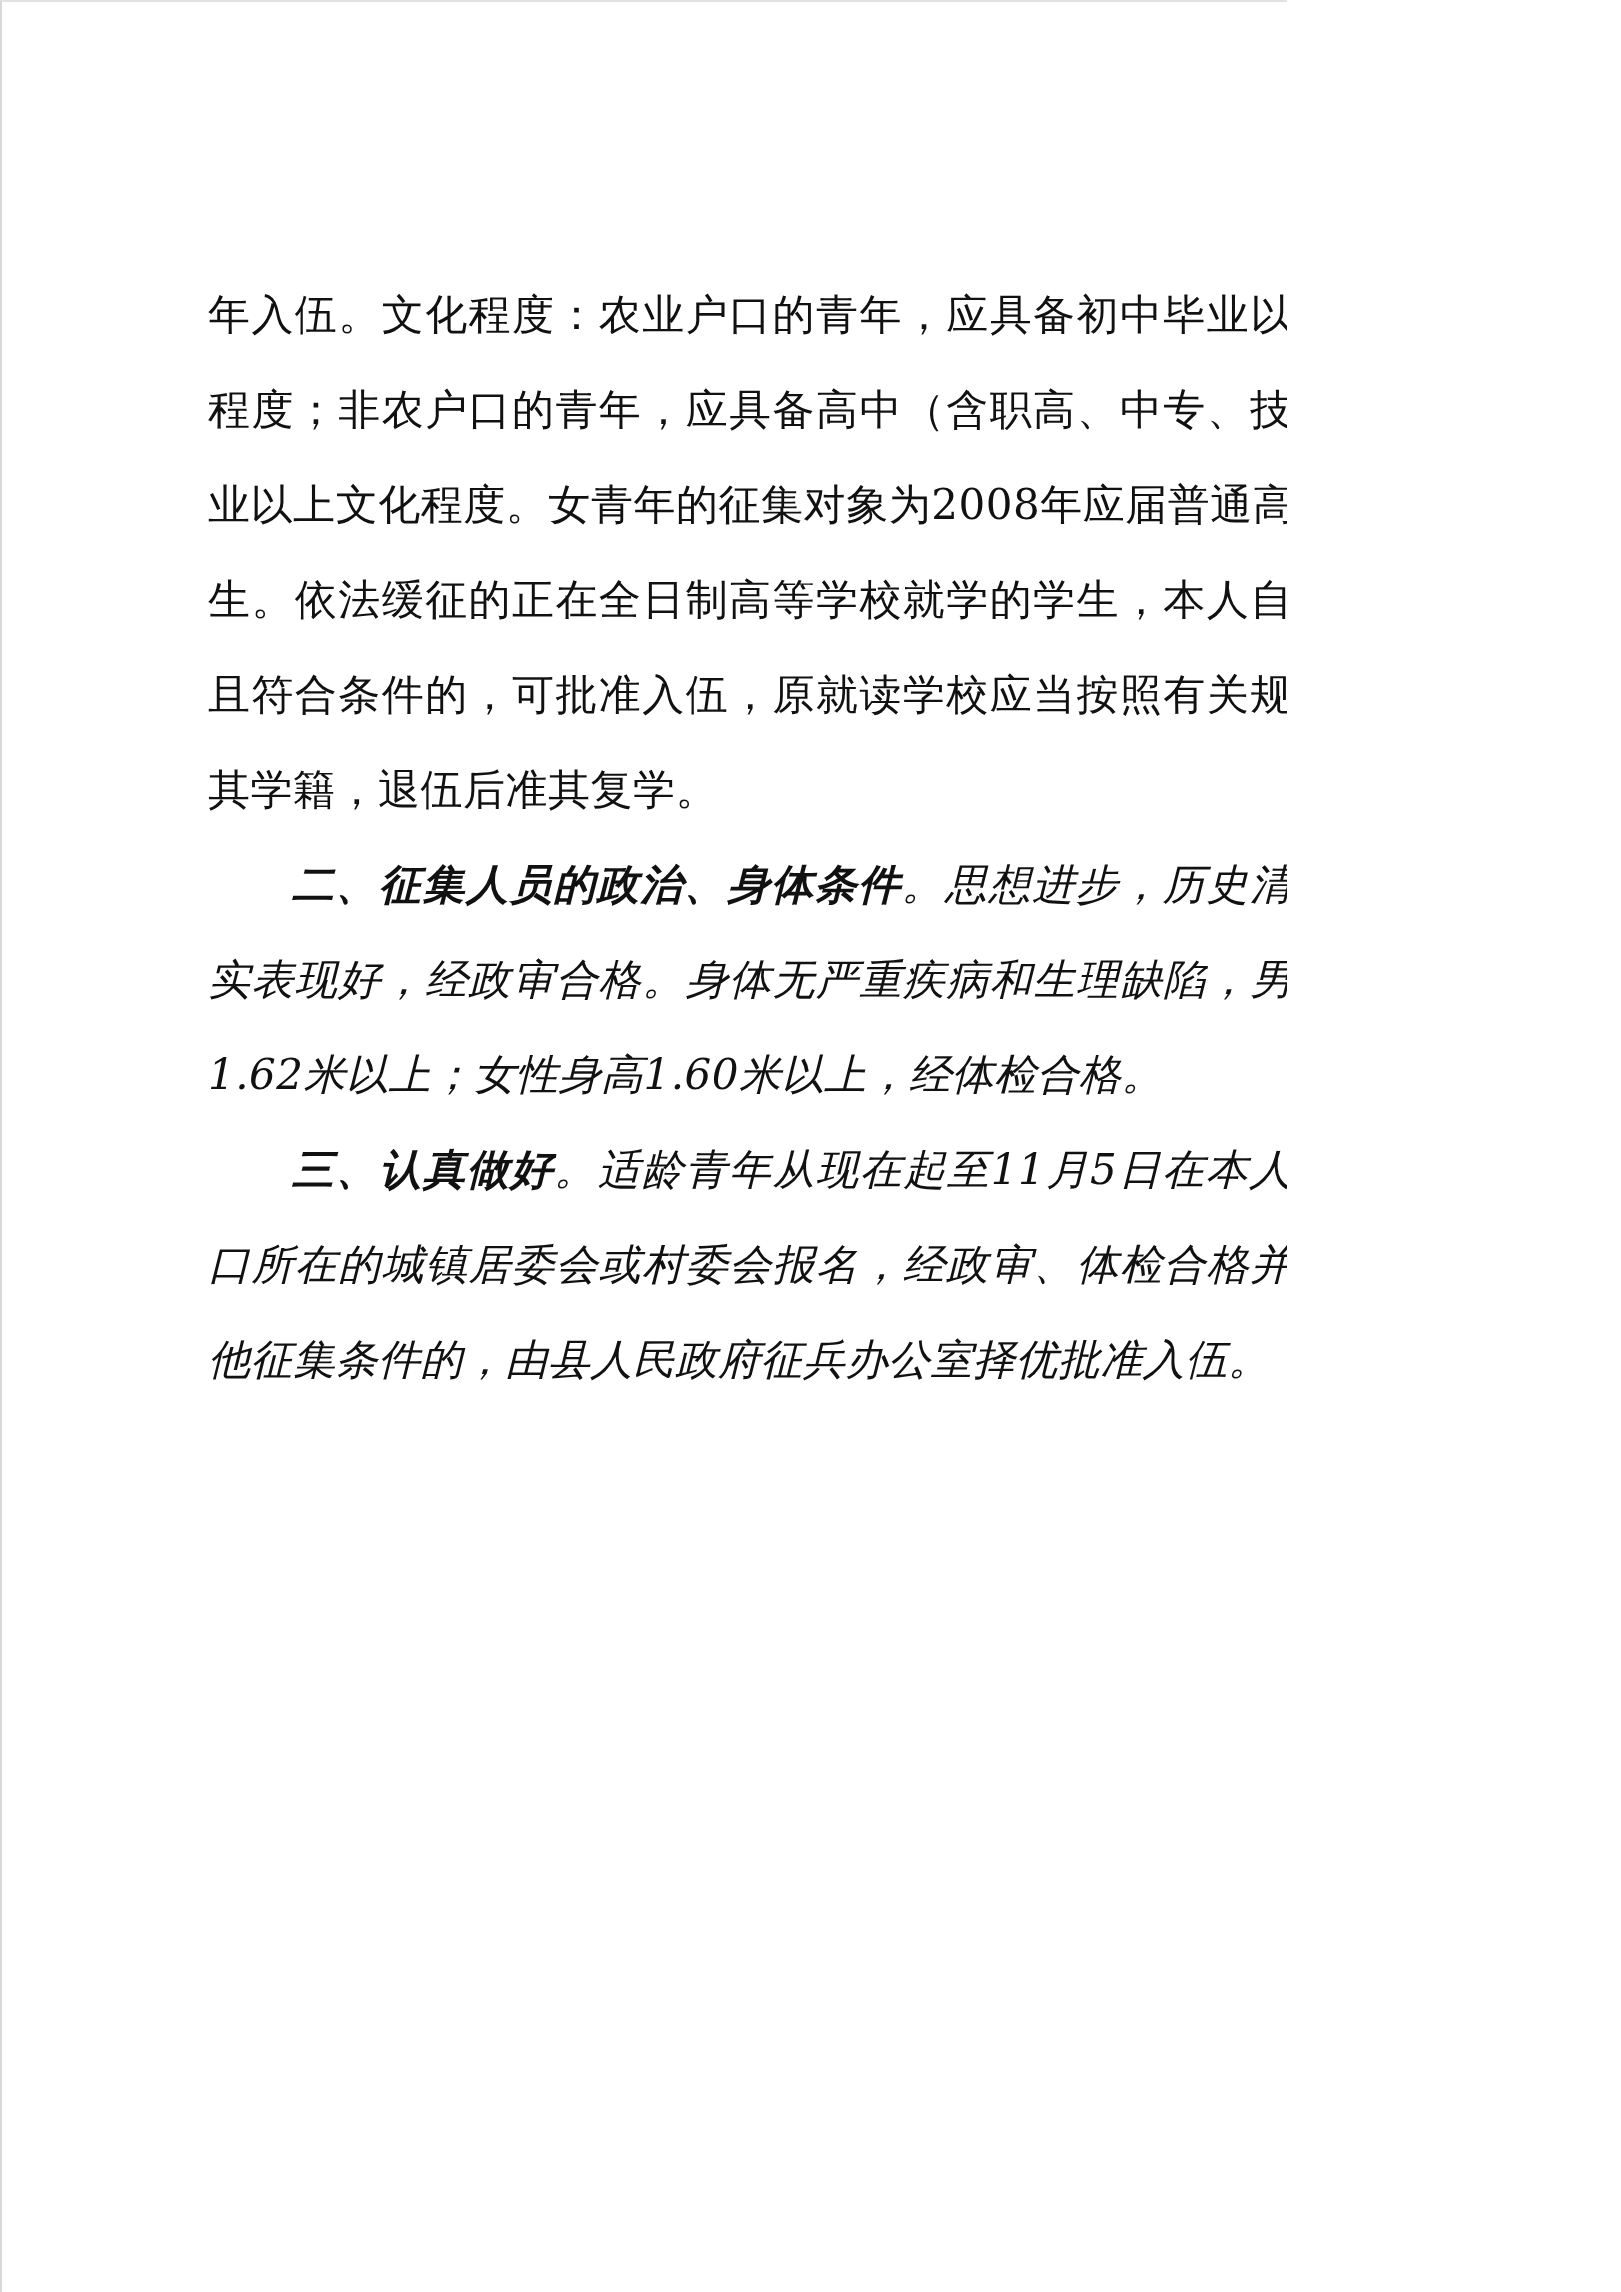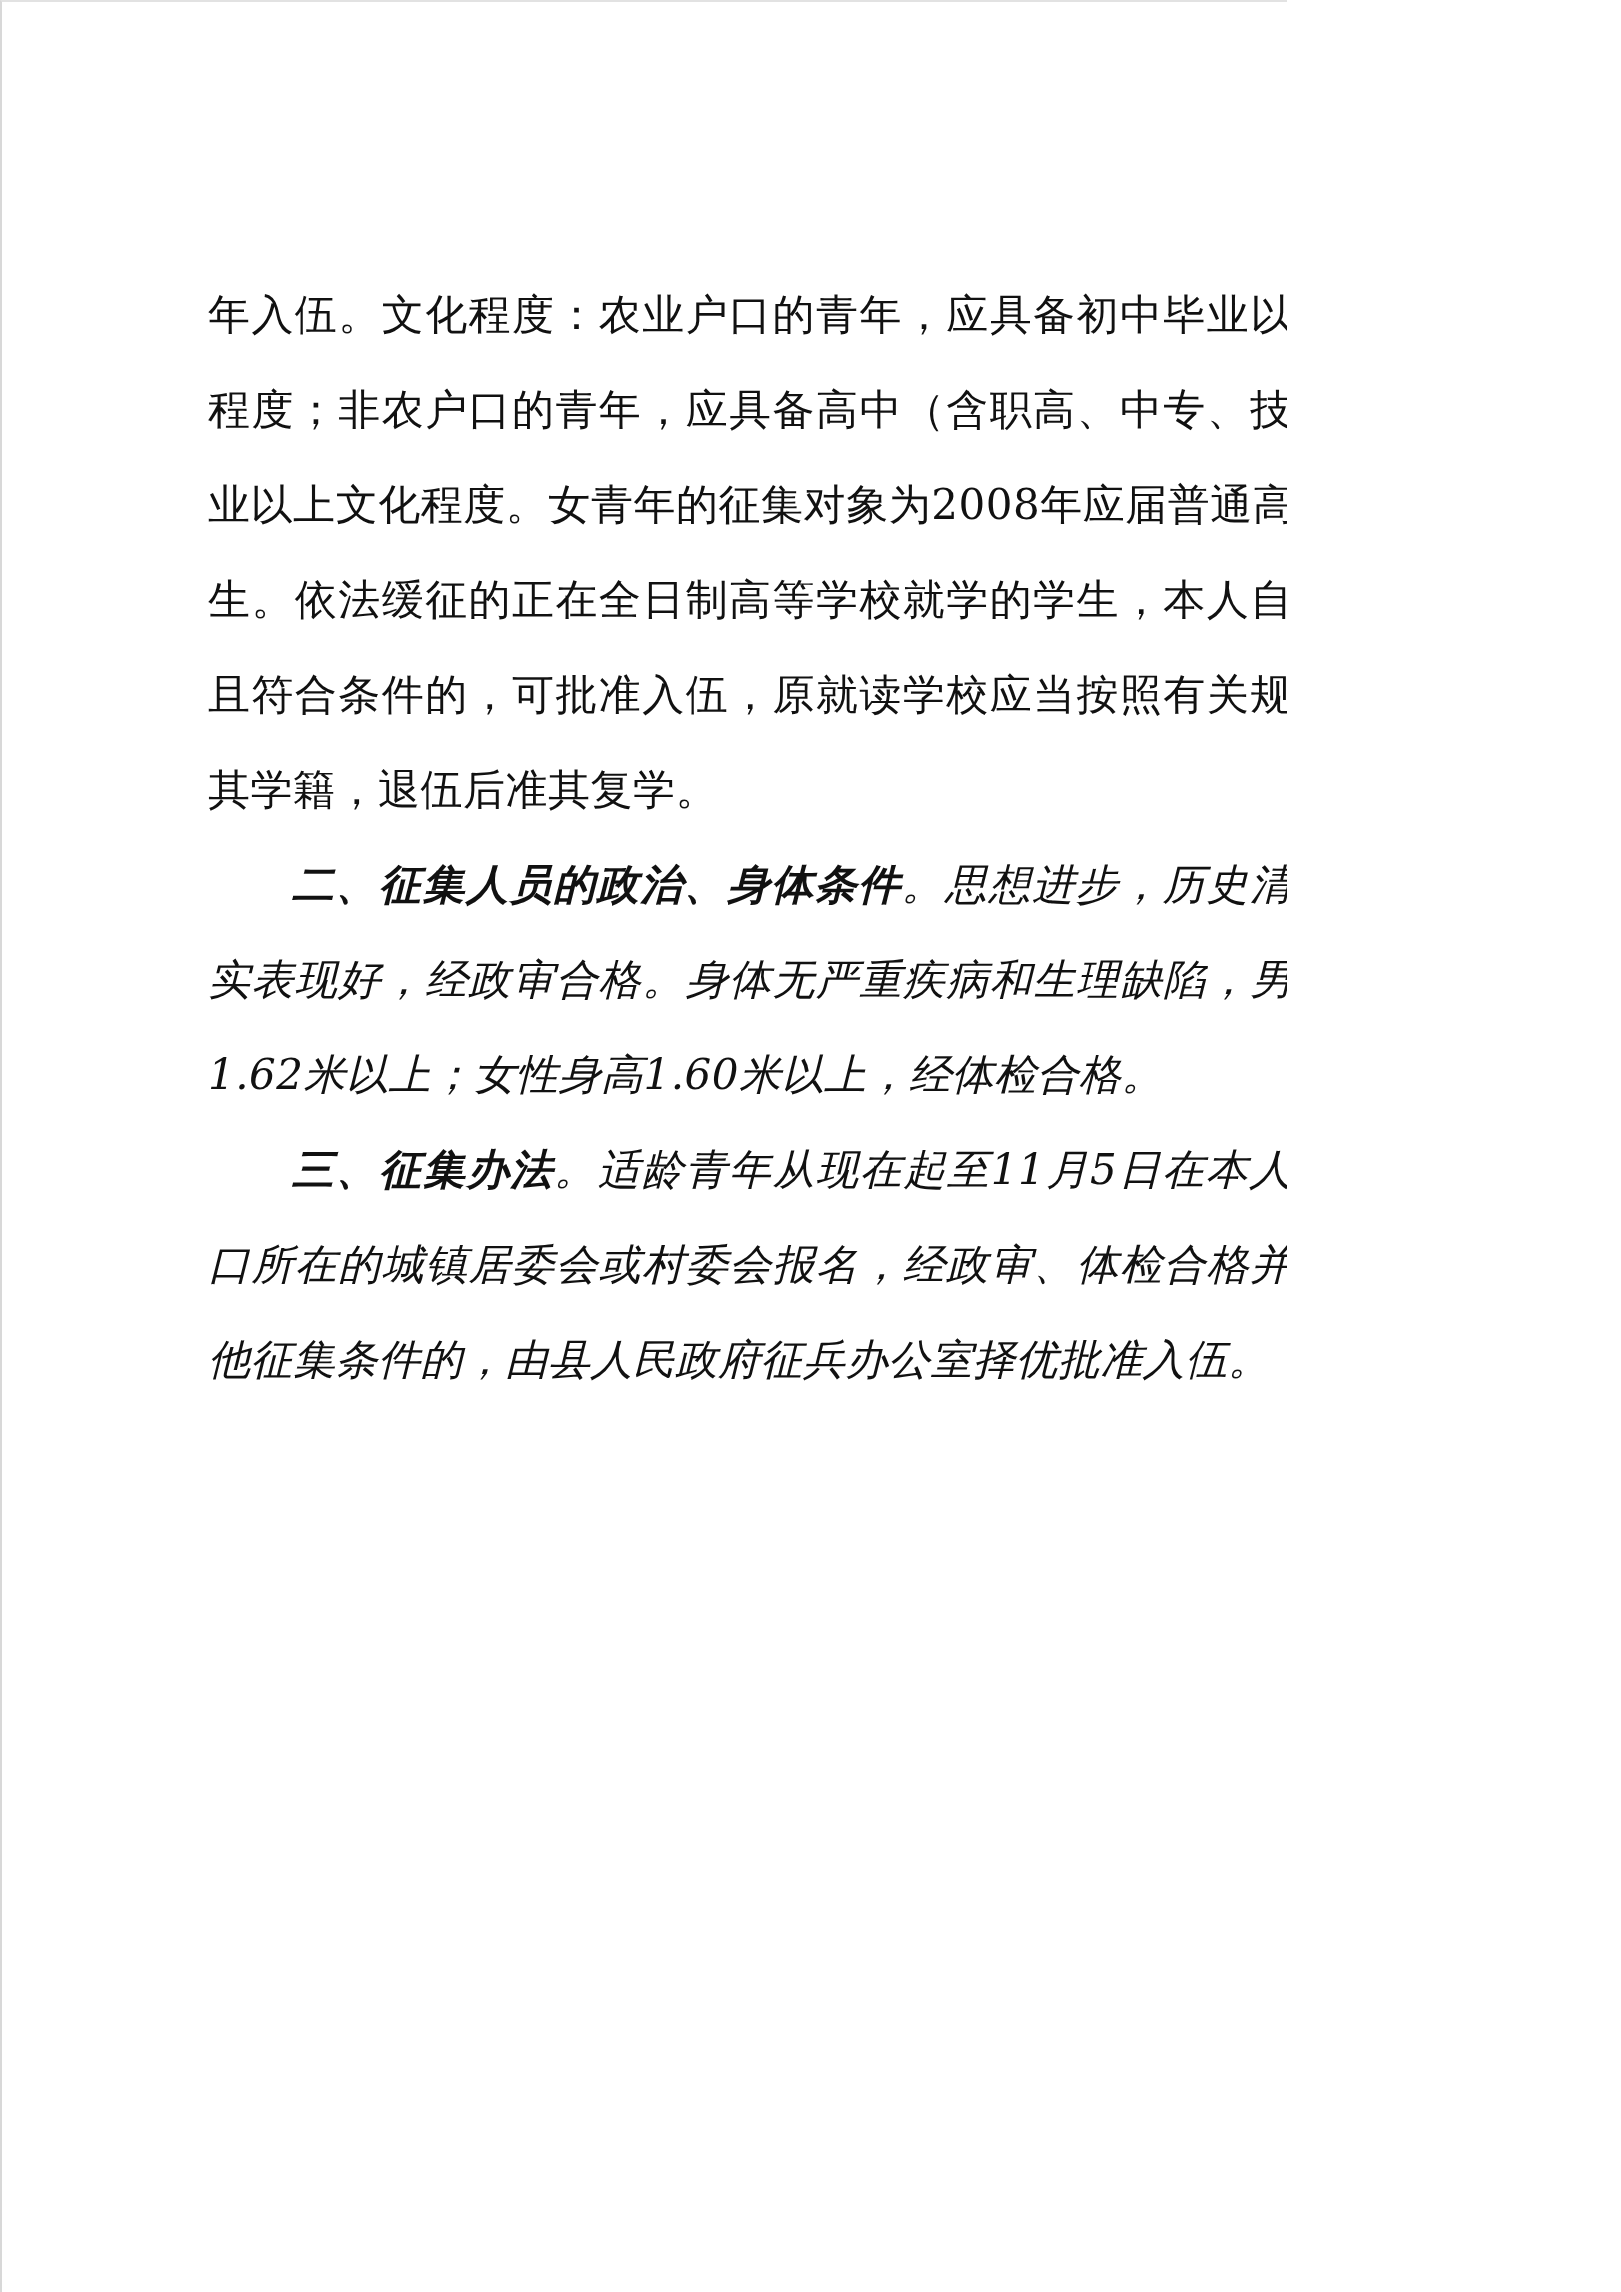--- a/index.html
+++ b/index.html
@@ -59,18 +59,18 @@
 
 <div class="page">
   <div class="page-border"></div>
 
   <div class="doc-body">
 
     <p class="para">年入伍。文化程度：农业户口的青年，应具备初中毕业以上文化程度；非农户口的青年，应具备高中（含职高、中专、技校）毕业以上文化程度。女青年的征集对象为2008年应届普通高中毕业生。依法缓征的正在全日制高等学校就学的学生，本人自愿应征且符合条件的，可批准入伍，原就读学校应当按照有关规定保留其学籍，退伍后准其复学。</p>
 
     <p class="para indent"><span class="b-head">二、征集人员的政治、身体条件</span><span>。思想进步，历史清白，现实表现好，经政审合格。身体无严重疾病和生理缺陷，男性身高1.62米以上；女性身高1.60米以上，经体检合格。</span></p>
 
-    <p class="para indent"><span class="b-head">三、征集办法</span><span>。适龄青年从现在起至11月5日在本人常住户口所在的城镇居委会或村委会报名，经政审、体检合格并符合其他征集条件的，由县人民政府征兵办公室择优批准入伍。</span></p>
+    <p class="para indent"><span class="b-head">三、认真做好</span><span>。适龄青年从现在起至11月5日在本人常住户口所在的城镇居委会或村委会报名，经政审、体检合格并符合其他征集条件的，由县人民政府征兵办公室择优批准入伍。</span></p>
 
 
   </div>
 </div>
 
 
 </body></html>

